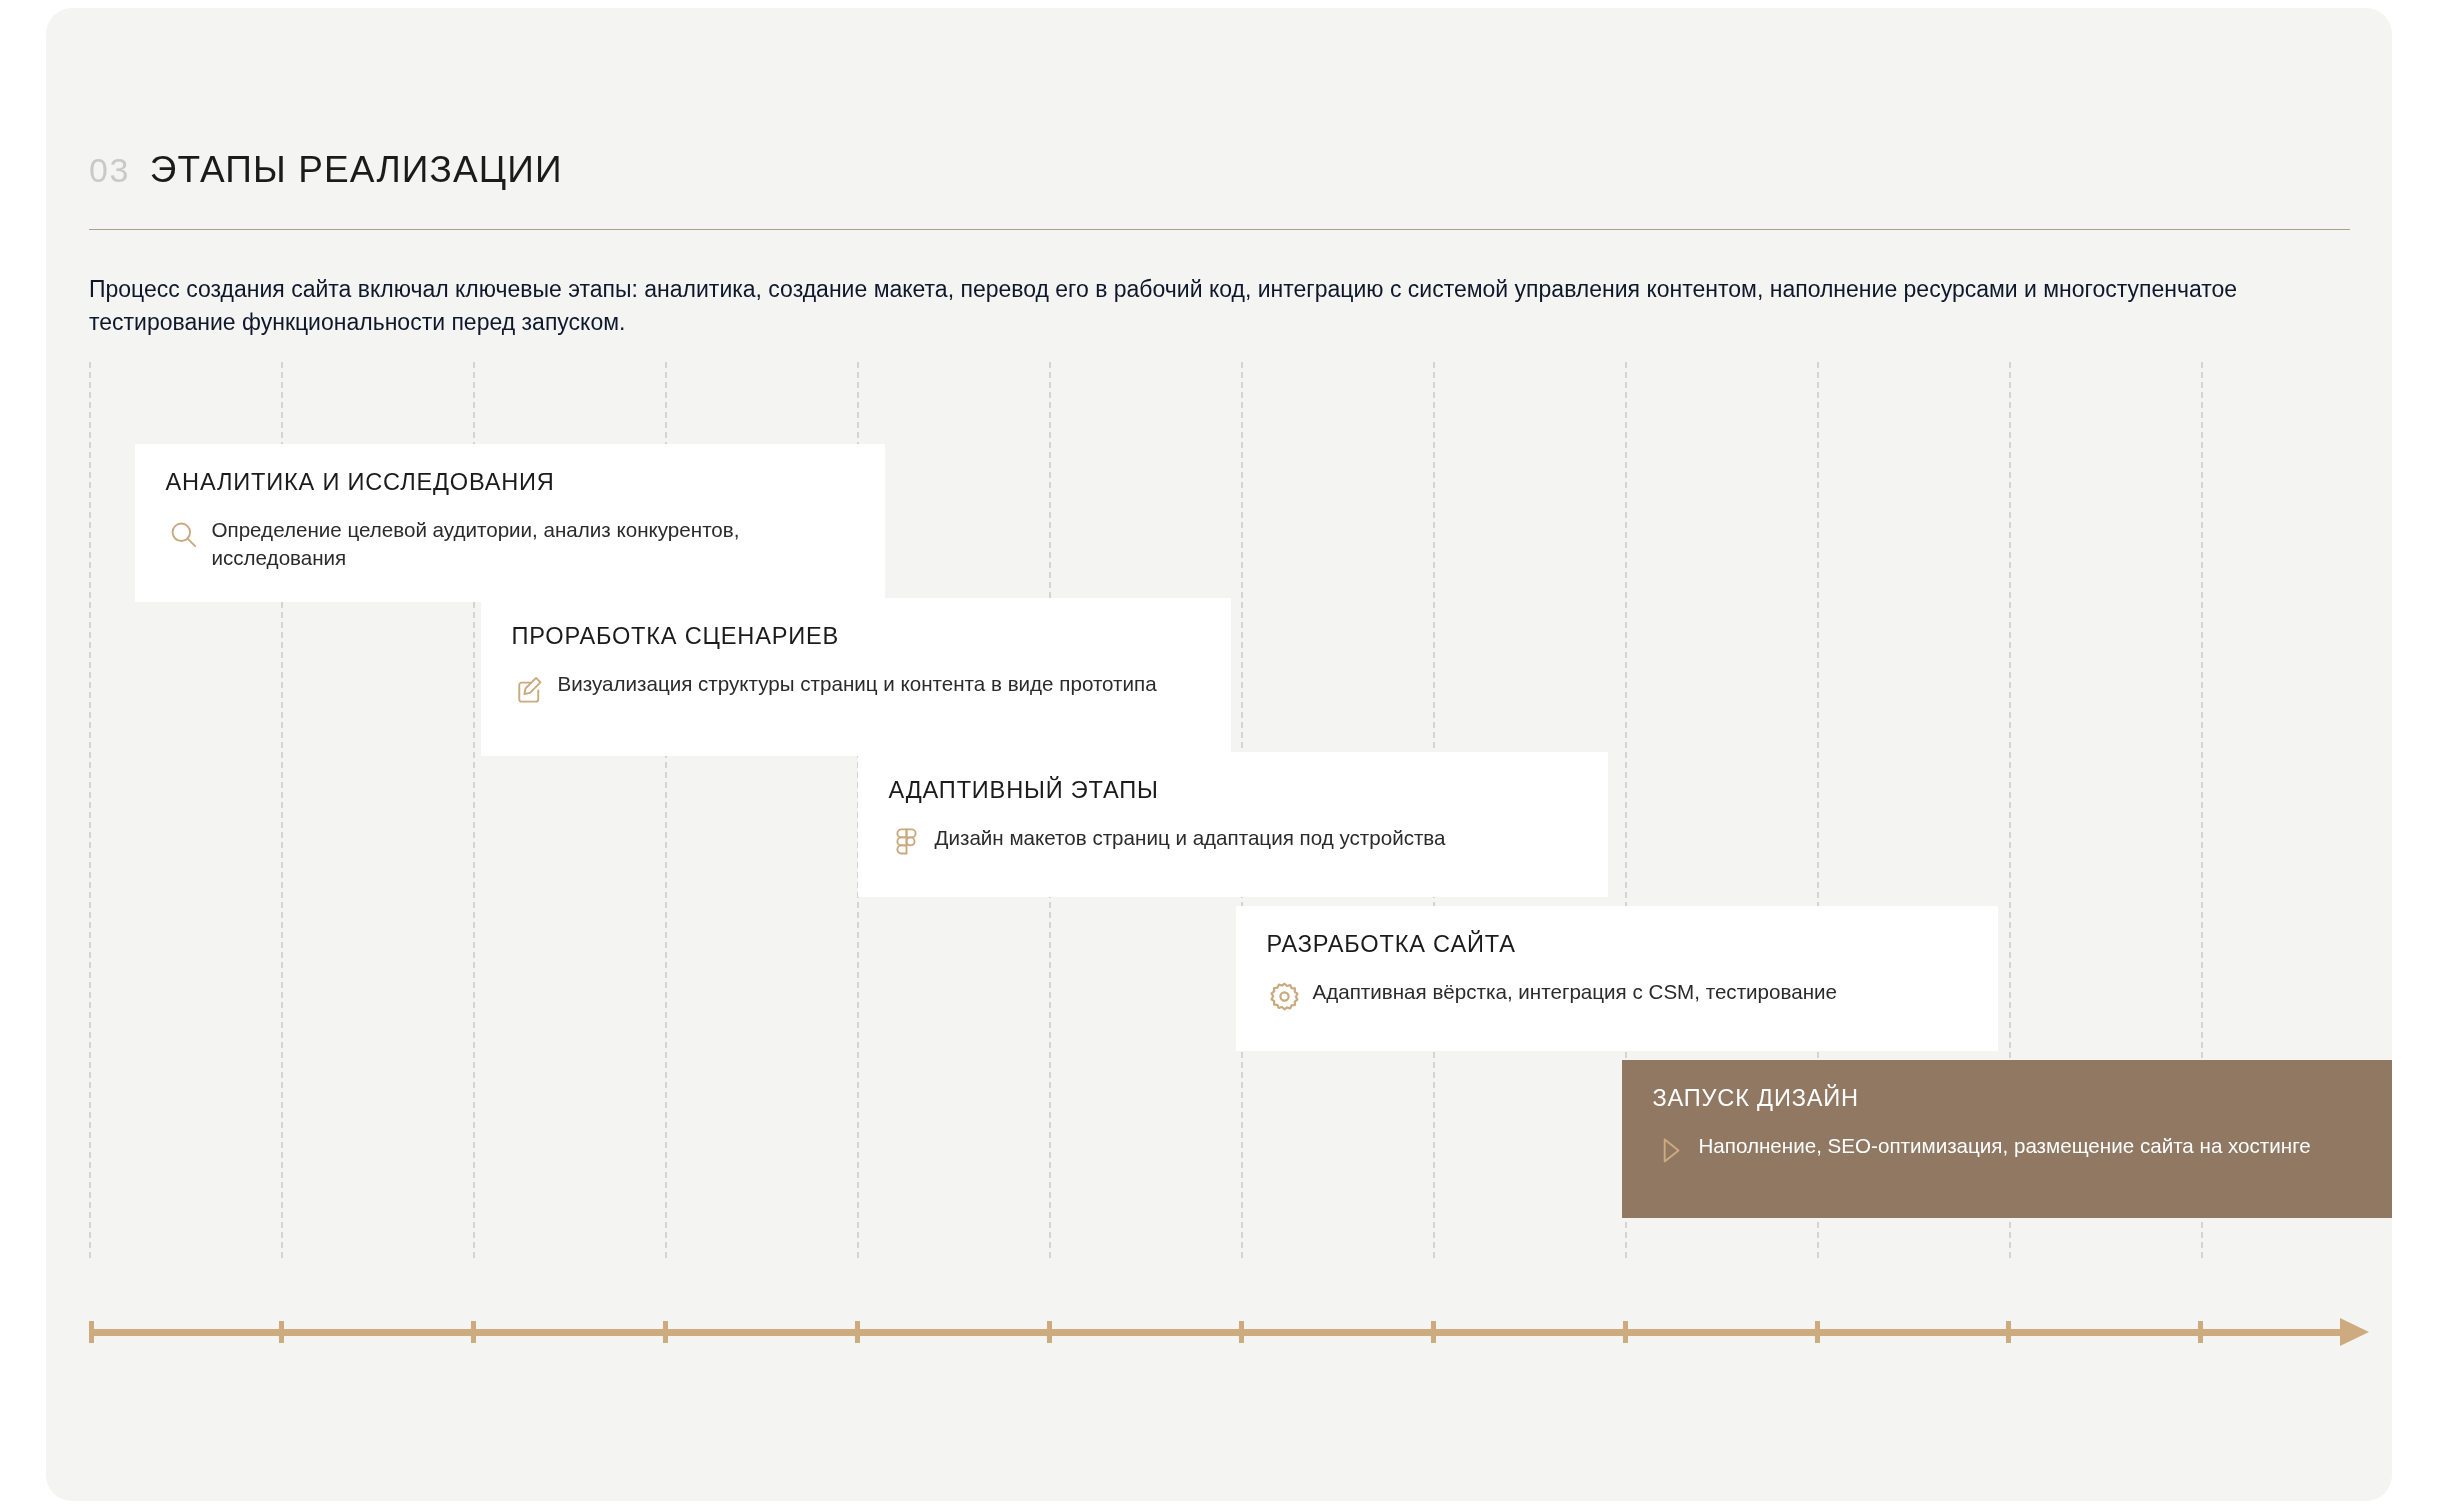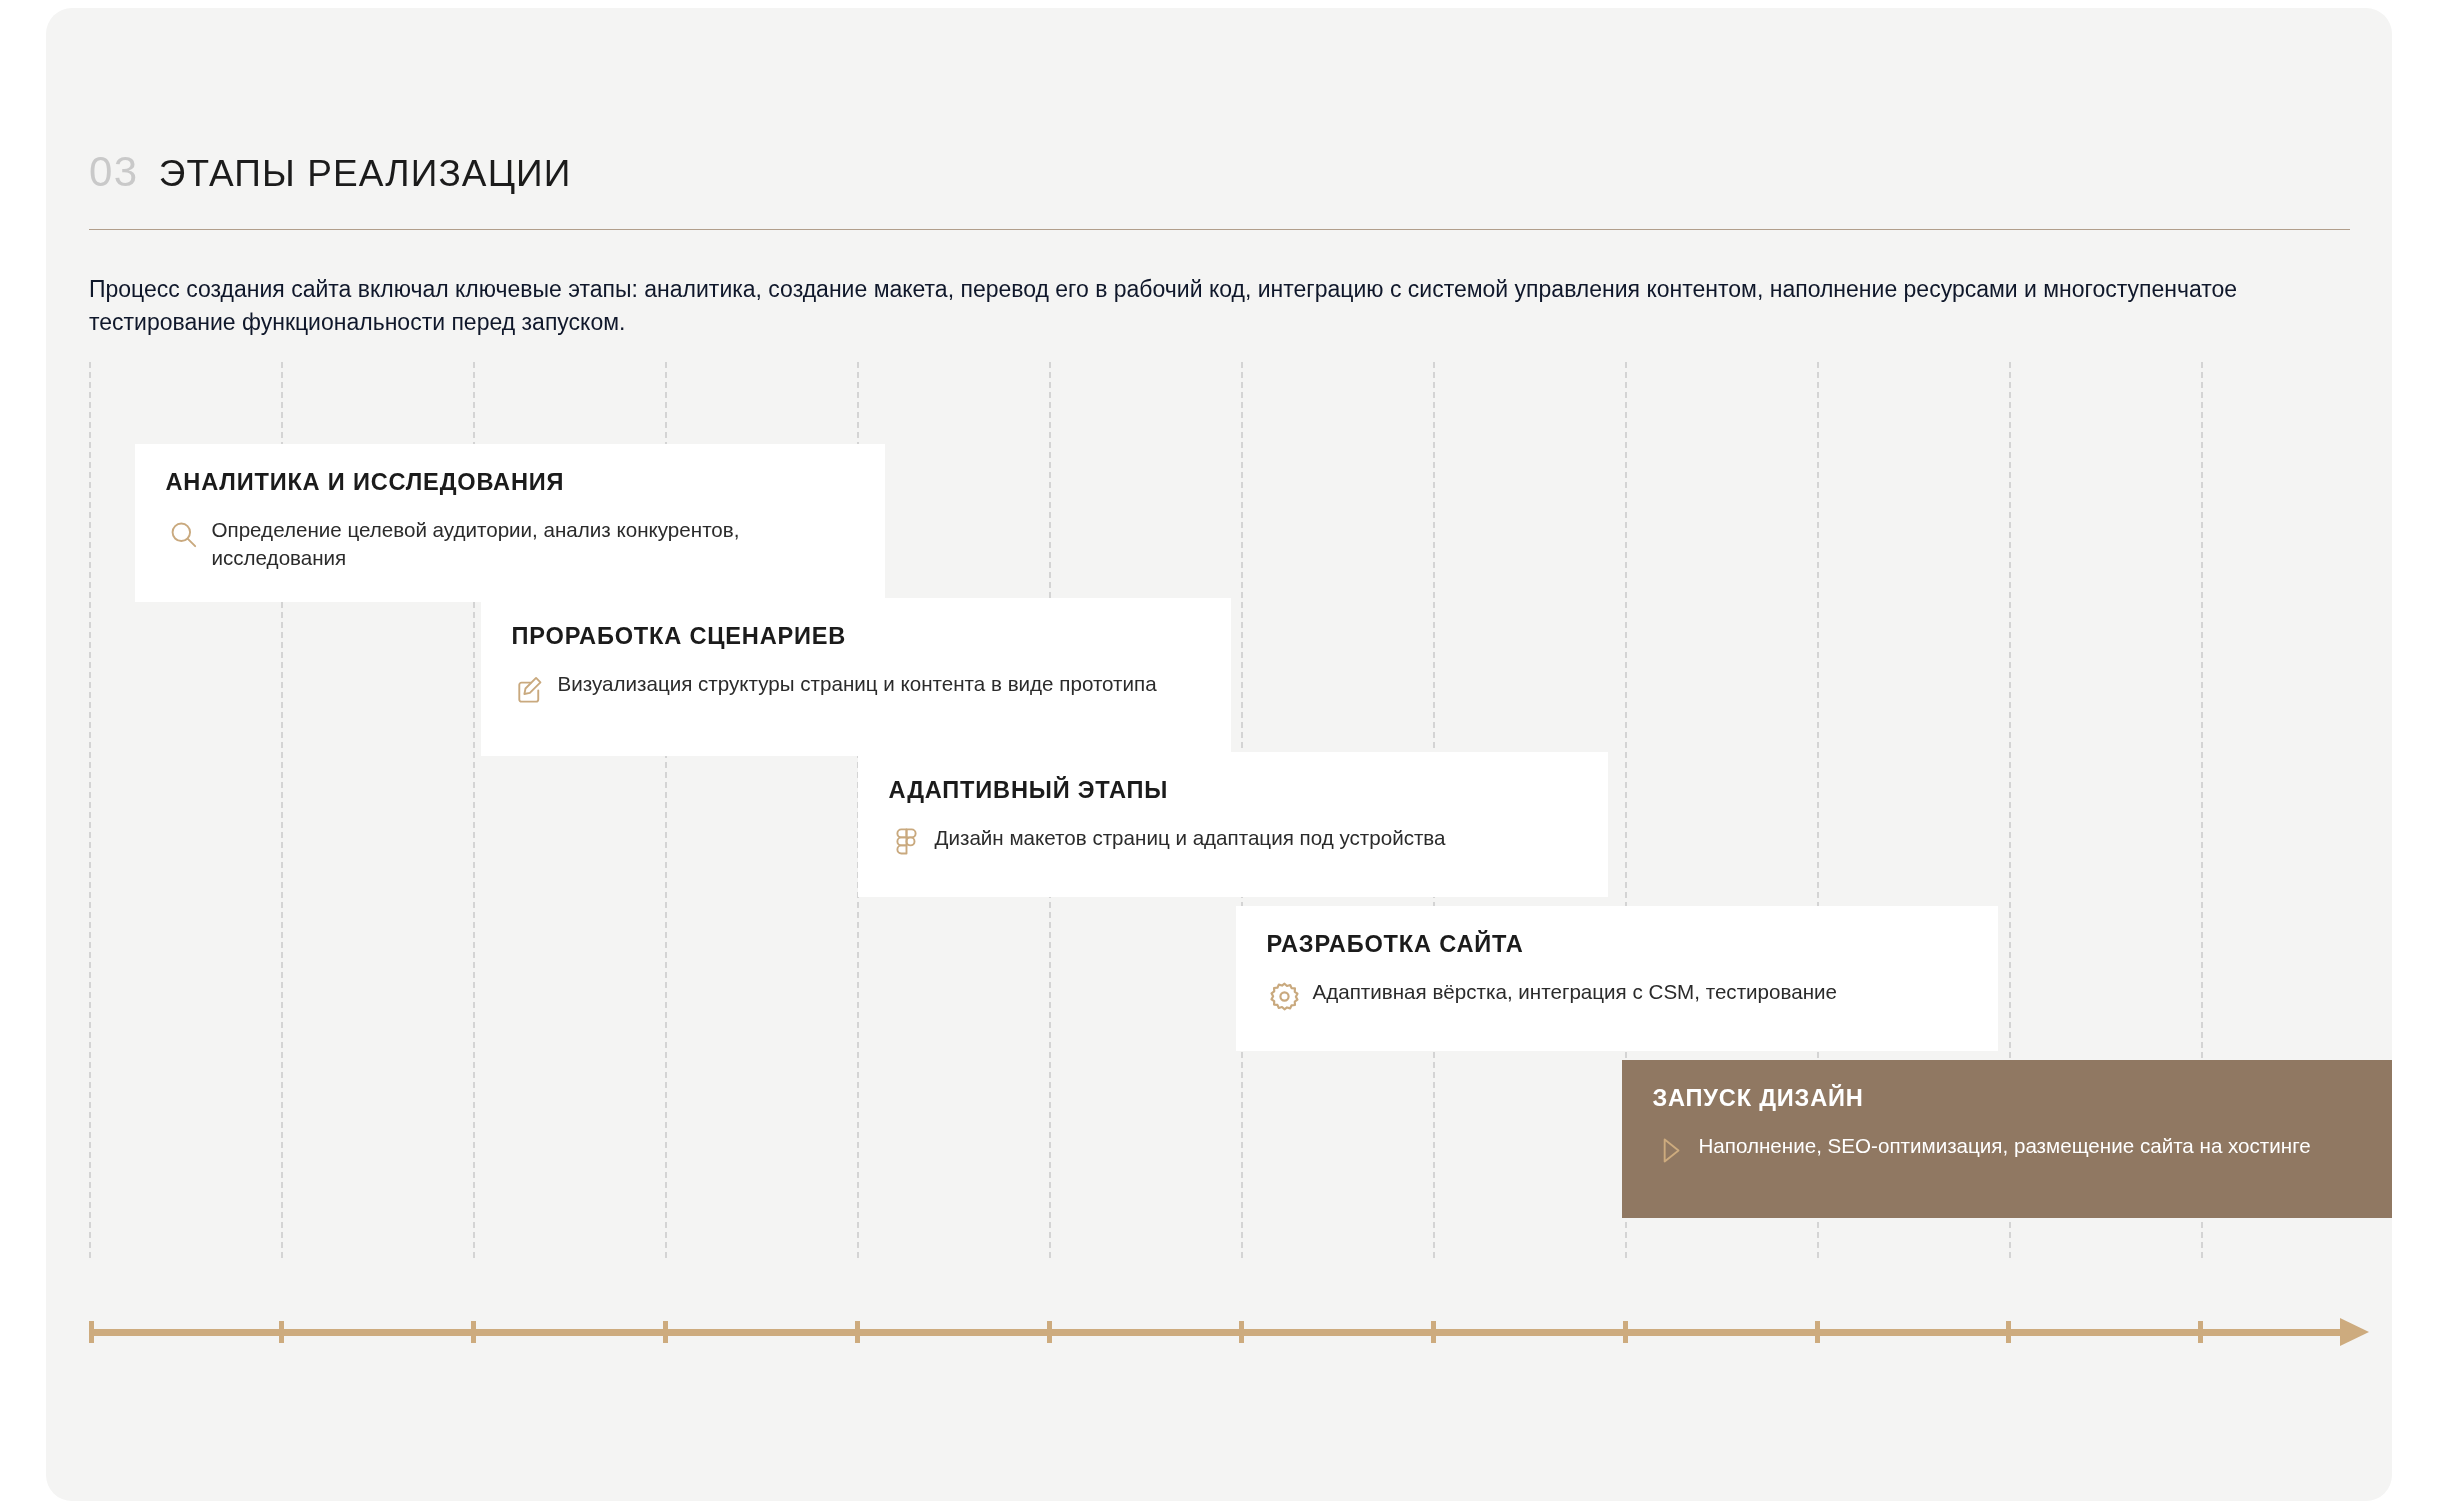--- a/index.html
+++ b/index.html
@@ -28,21 +28,21 @@
   
   .header {
     position: absolute;
     left: 43px;
     top: 143px;
     display: flex;
     align-items: baseline;
     gap: 20px;
   }
   .header-num {
-    font-size: 42px;
+    font-size: 34px;
     font-weight: 400;
     letter-spacing: 1.5px;
     color: #c9c9c9;
     line-height: 1;
   }
   .header-title {
     font-size: 37px;
     font-weight: 400;
     letter-spacing: 1.1px;
     color: #1b1b1b;
@@ -97,21 +97,21 @@
     position: absolute;
     background: #ffffff;
     box-sizing: border-box;
     padding: 26px 34px 26px 30.5px;
   }
   .card.accent {
     background: #907862;
   }
   .card-title {
     font-size: 23.6px;
-    font-weight: 700;
+    font-weight: 400;
     letter-spacing: 0.8px;
     color: #1b1b1b;
     line-height: 1.1;
     margin: 0 0 20px 0;
     white-space: nowrap;
   }
   .card.accent .card-title { color: #ffffff; }
 
   .card-body {
     display: flex;

